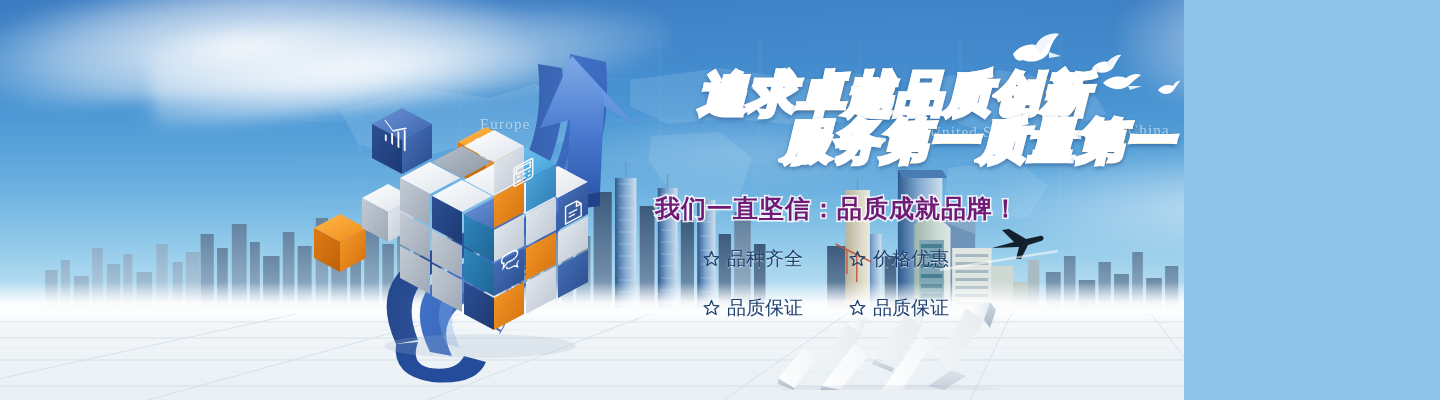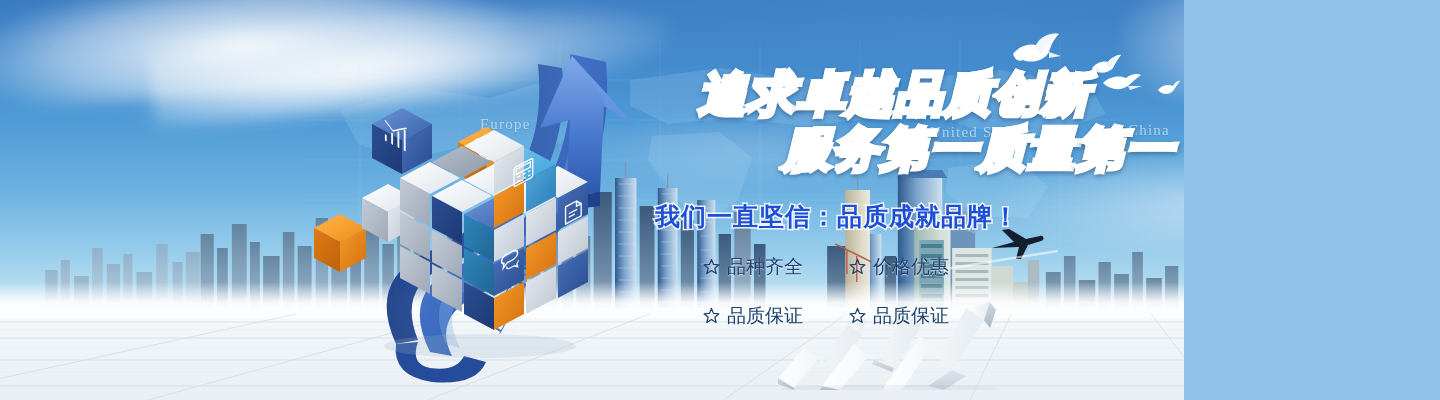--- a/index.html
+++ b/index.html
@@ -113,29 +113,29 @@
     color:transparent;
     filter:drop-shadow(0 2px 2px rgba(20,60,110,.45));
   }
   .hl-blue {
     background-image:linear-gradient(180deg,#f2f9ff 0%,#d5eaff 26%,#7fb9ef 52%,#2f6fc4 78%,#1d4f9e 100%);
   }
   .hl-orange {
     background-image:linear-gradient(180deg,#fff0c2 0%,#fbcf52 26%,#f3a81c 56%,#e08313 82%,#c96a0c 100%);
   }
   .hl-row-1 { margin-left:44px; }
-  .hl-row-2 { margin-left:128px; margin-top:8px; }
+  .hl-row-2 { margin-left:128px; }
 
   .subtitle {
     margin-top:28px;
     font-family:"DejaVu Sans","Liberation Sans",sans-serif;
     font-weight:bold;
     font-size:25px;
     letter-spacing:1px;
-    color:#1d4ed8;
+    color:#701a75;
     -webkit-text-stroke:3px rgba(255,255,255,.85);
     paint-order:stroke fill;
     white-space:nowrap;
   }
 
   .features {
     margin-top:18px; margin-left:48px;
     display:grid;
     grid-template-columns:128px 128px;
     grid-auto-rows:31px;

